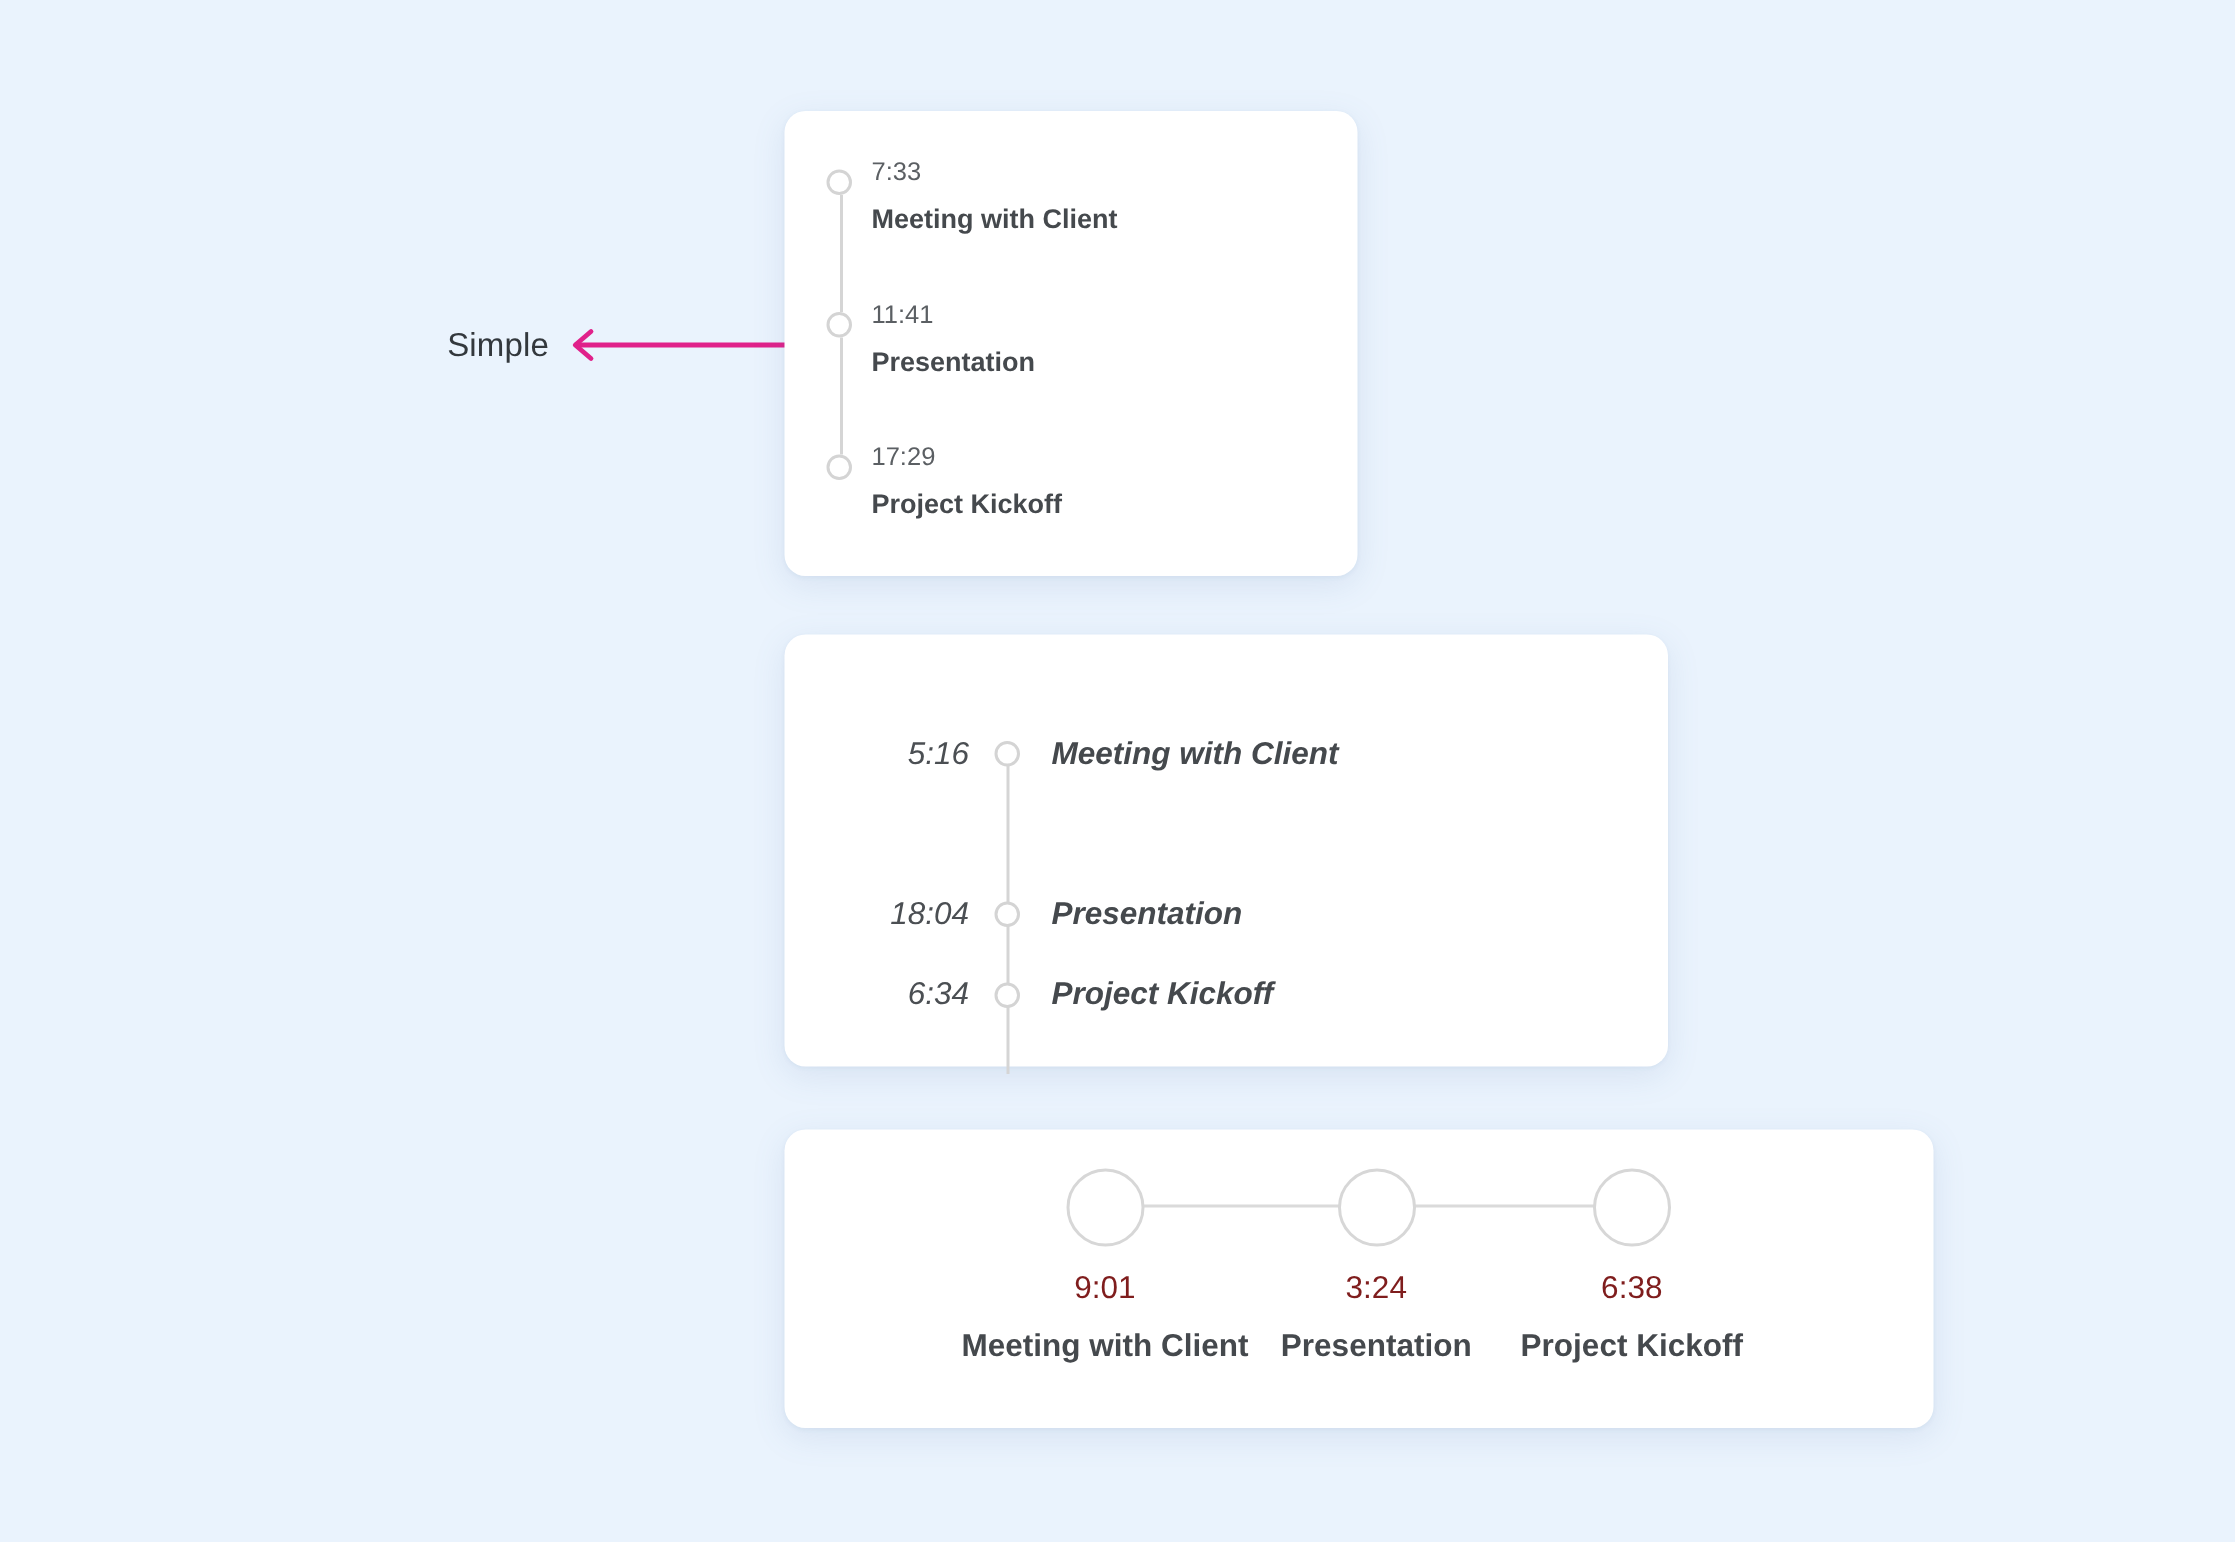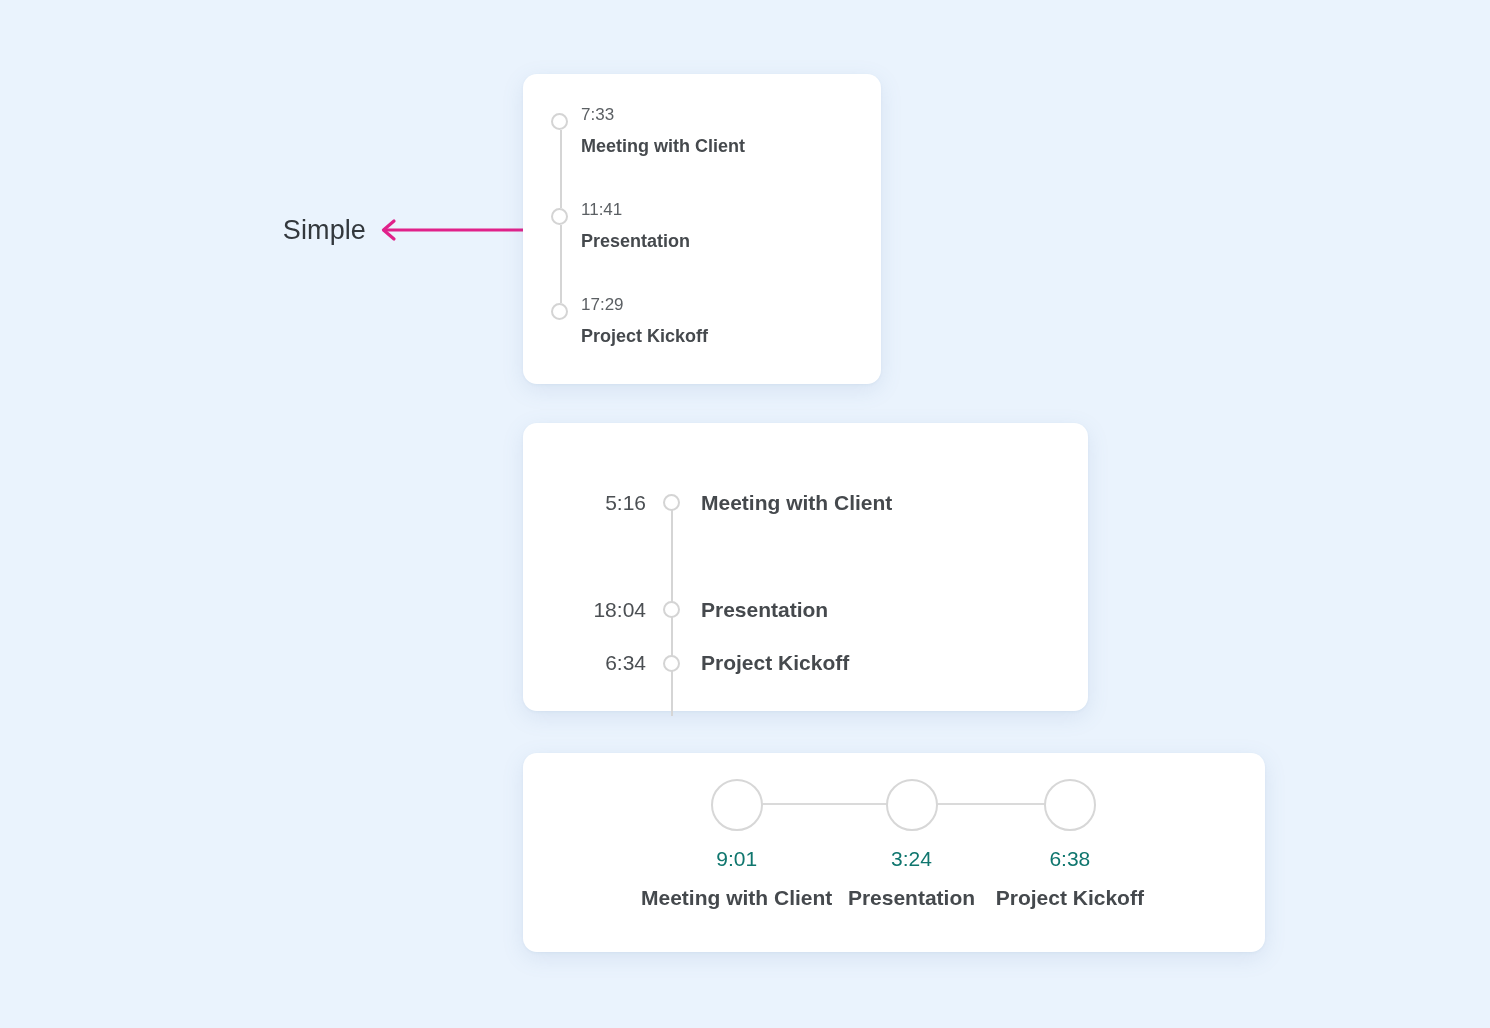--- a/index.html
+++ b/index.html
@@ -20,38 +20,39 @@
   }
 
   
   .annotation {
     position: absolute;
     display: flex;
     align-items: center;
     height: 40px;
   }
   .annotation-label {
-    font-size: 27px;
+    font-size: 22px;
     color: #33383d;
     font-weight: 400;
     letter-spacing: 0.1px;
     white-space: nowrap;
     text-align: right;
   }
   .arrow {
     display: block;
     margin-left: 14px;
   }
 
   
   .card {
     position: absolute;
     background: #ffffff;
     border-radius: 14px;
     box-shadow: 0 6px 22px rgba(92,126,168,0.13), 0 1px 3px rgba(92,126,168,0.07);
+    padding-left: 24px;
   }
 
   
   .tl-simple {
     position: absolute;
     left: 28px;
     top: 30px;
     right: 22px;
     bottom: 26px;
   }
@@ -108,20 +109,21 @@
     white-space: nowrap;
   }
 
   
   .tl-between {
     position: absolute;
     left: 0;
     top: 26px;
     right: 0;
     bottom: 22px;
+    font-style: italic;
   }
   .tl-between .row {
     position: relative;
     display: flex;
     align-items: center;
     height: 107px;
   }
   .tl-between .row:last-child { height: 0; }
   .tl-between .time-cell {
     width: 139px;
@@ -199,21 +201,21 @@
     height: 52px;
     border-radius: 50%;
     border: 2px solid #d7d7d7;
     background: #ffffff;
     box-sizing: border-box;
     z-index: 2;
   }
   .tl-full .node .time-txt {
     margin-top: 16px;
     font-size: 21px;
-    color: #0f766e;
+    color: #7f1d1d;
     line-height: 24px;
     text-align: right;
   }
   .tl-full .node .title-txt {
     margin-top: 15px;
     font-size: 21px;
     line-height: 24px;
     text-align: center;
     color: #45494d;
   }

